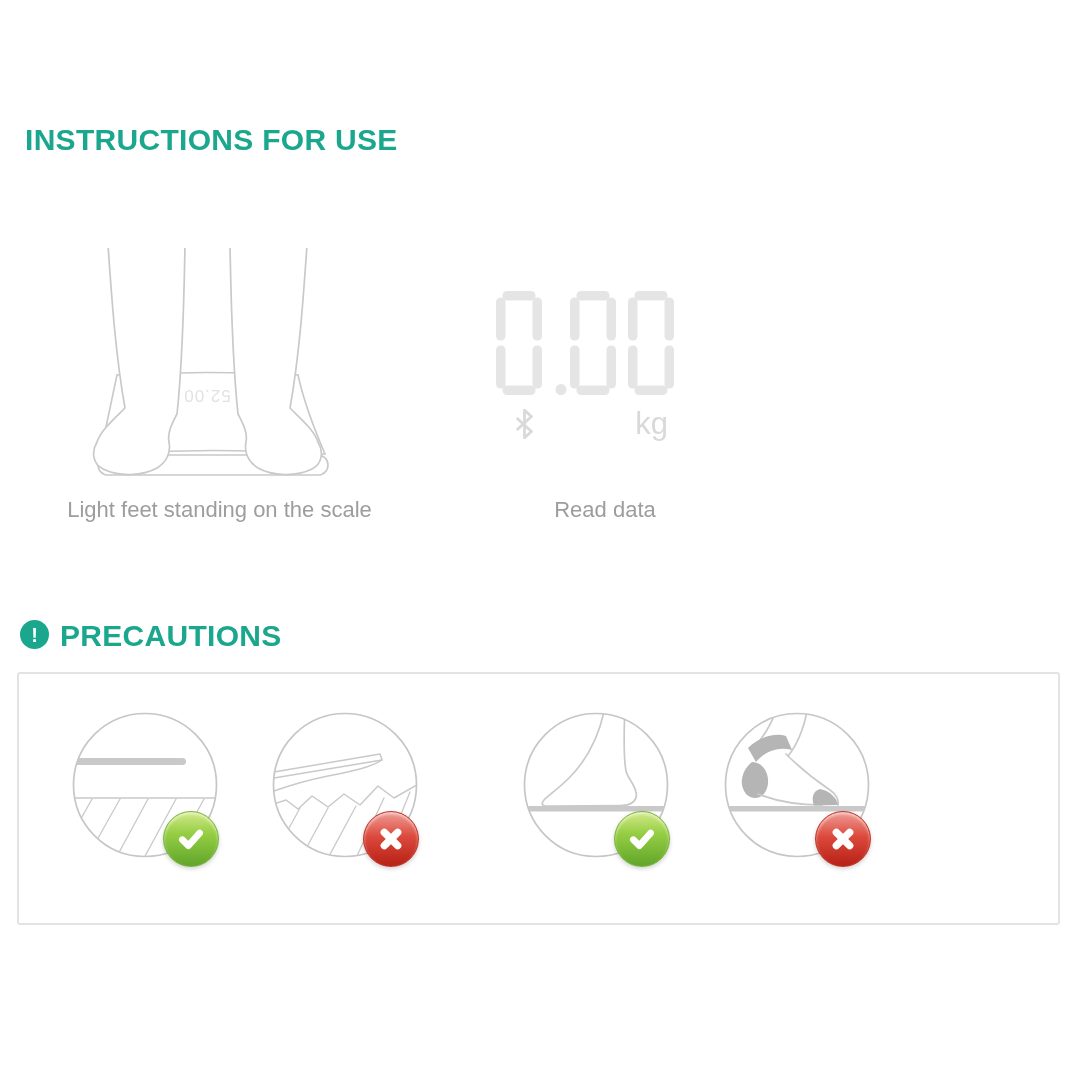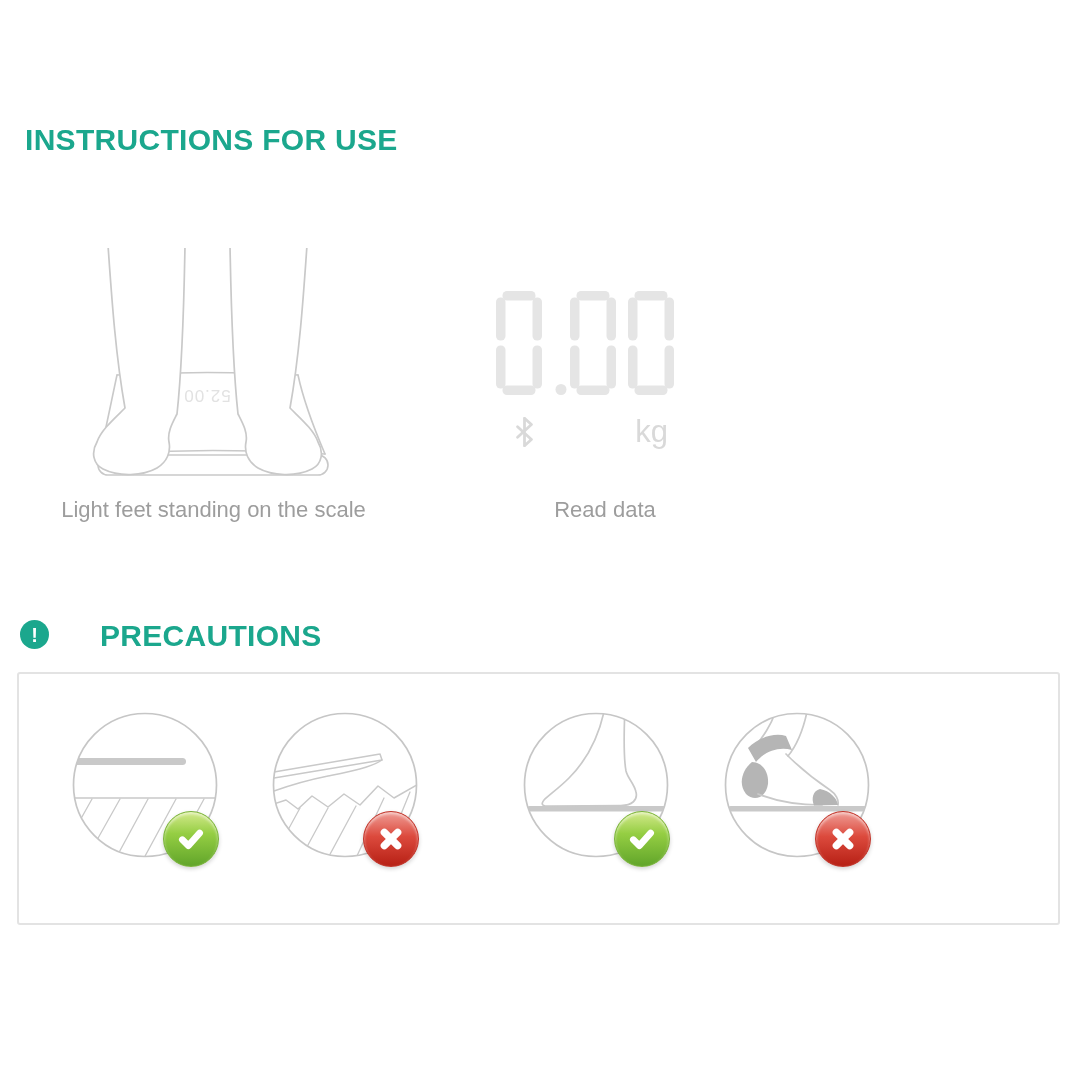--- a/index.html
+++ b/index.html
@@ -10,41 +10,41 @@
   }
   .canvas{position:relative;width:1080px;height:1080px;overflow:hidden;background:#fff;}
 
   
   .section-title{
     position:absolute;margin:0;
     font-size:30px;font-weight:bold;letter-spacing:.3px;
     color:#1ba78d;line-height:32px;white-space:nowrap;
   }
   #title-instructions{left:25px;top:124px;}
-  #title-precautions{left:60px;top:620px;margin-left:40px;}
+  #title-precautions{left:60px;top:620px;}
 
   .alert-badge{
     position:absolute;left:20px;top:620px;width:29px;height:29px;border-radius:50%;
     background:#1ba78d;color:#fff;display:flex;align-items:center;justify-content:center;
     font-size:20px;font-weight:bold;line-height:1;
   }
 
   
   .feet-illu{position:absolute;left:85px;top:248px;}
   .lcd{position:absolute;left:496px;top:291px;width:180px;}
   .lcd svg.digits{display:block;fill:#e5e5e5;}
   .lcd-row{display:flex;justify-content:space-between;align-items:flex-end;
-           margin-top:21px;padding:0 8px 0 20px;}
+           margin-top:13px;padding:0 8px 0 20px;}
   .unit{font-size:31px;color:#d9d9d9;line-height:1;}
 
   .caption{
     position:absolute;margin:0;top:497px;
     font-size:22px;color:#9d9d9d;line-height:26px;text-align:center;
   }
-  #caption-step1{left:36px;width:355px;text-align:center;}
+  #caption-step1{left:42px;width:355px;text-align:center;}
   #caption-step2{left:495px;width:220px;}
 
   
   .precautions-box{
     position:absolute;left:17px;top:672px;width:1043px;height:253px;
     border:2px solid #e3e3e3;border-radius:3px;background:#fff;box-sizing:border-box;
   }
   .precaution-item{position:absolute;width:150px;height:150px;top:36px;}
   #prec-1{left:51px;} #prec-2{left:251px;} #prec-3{left:502px;} #prec-4{left:703px;}
   .precaution-item svg{display:block;overflow:visible;}

